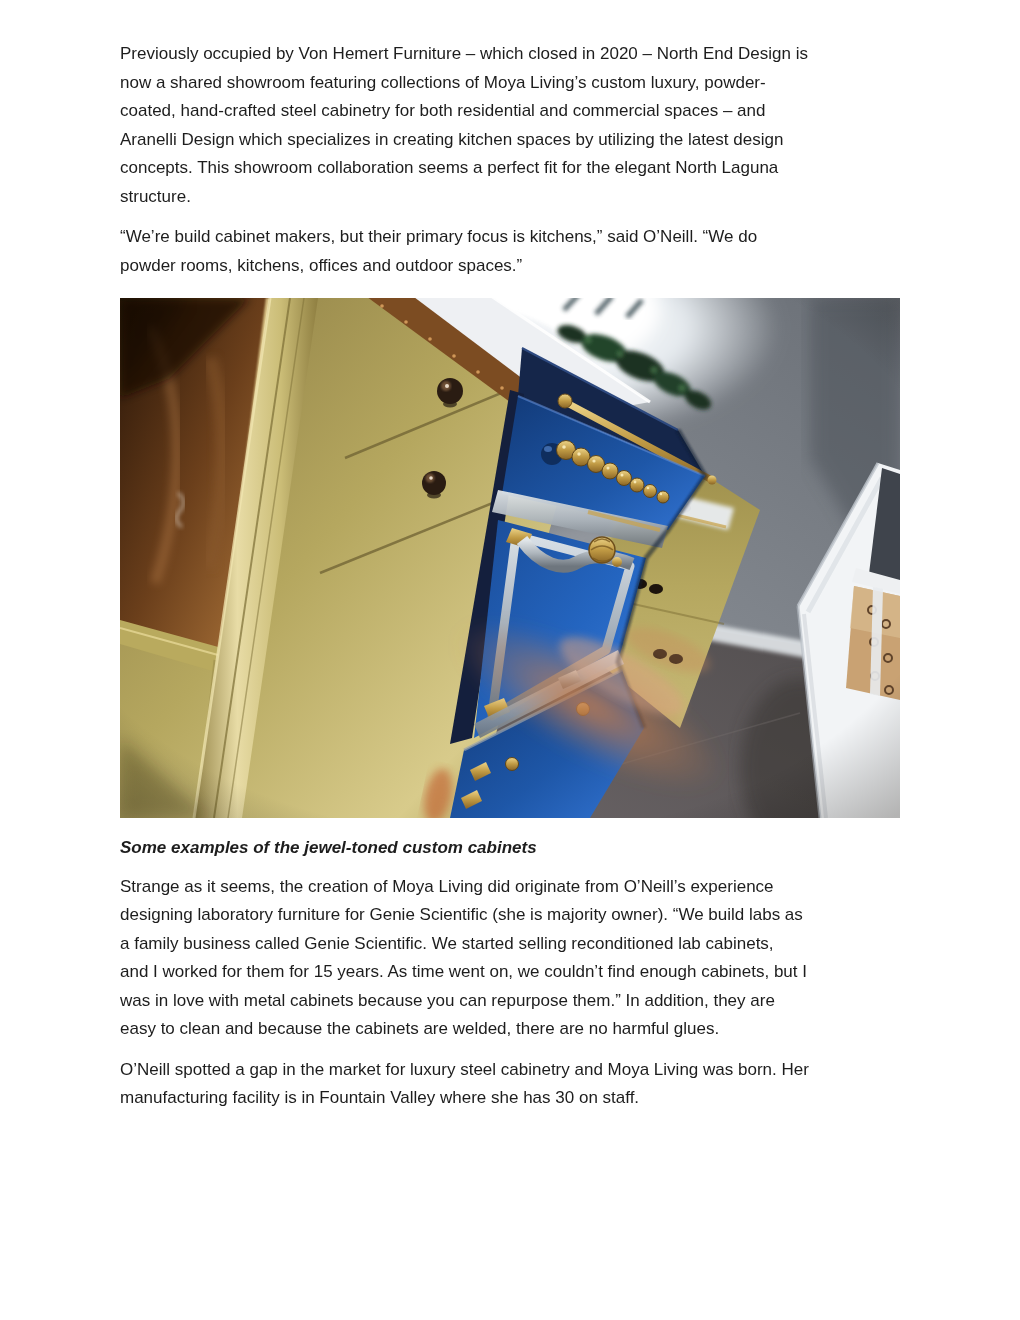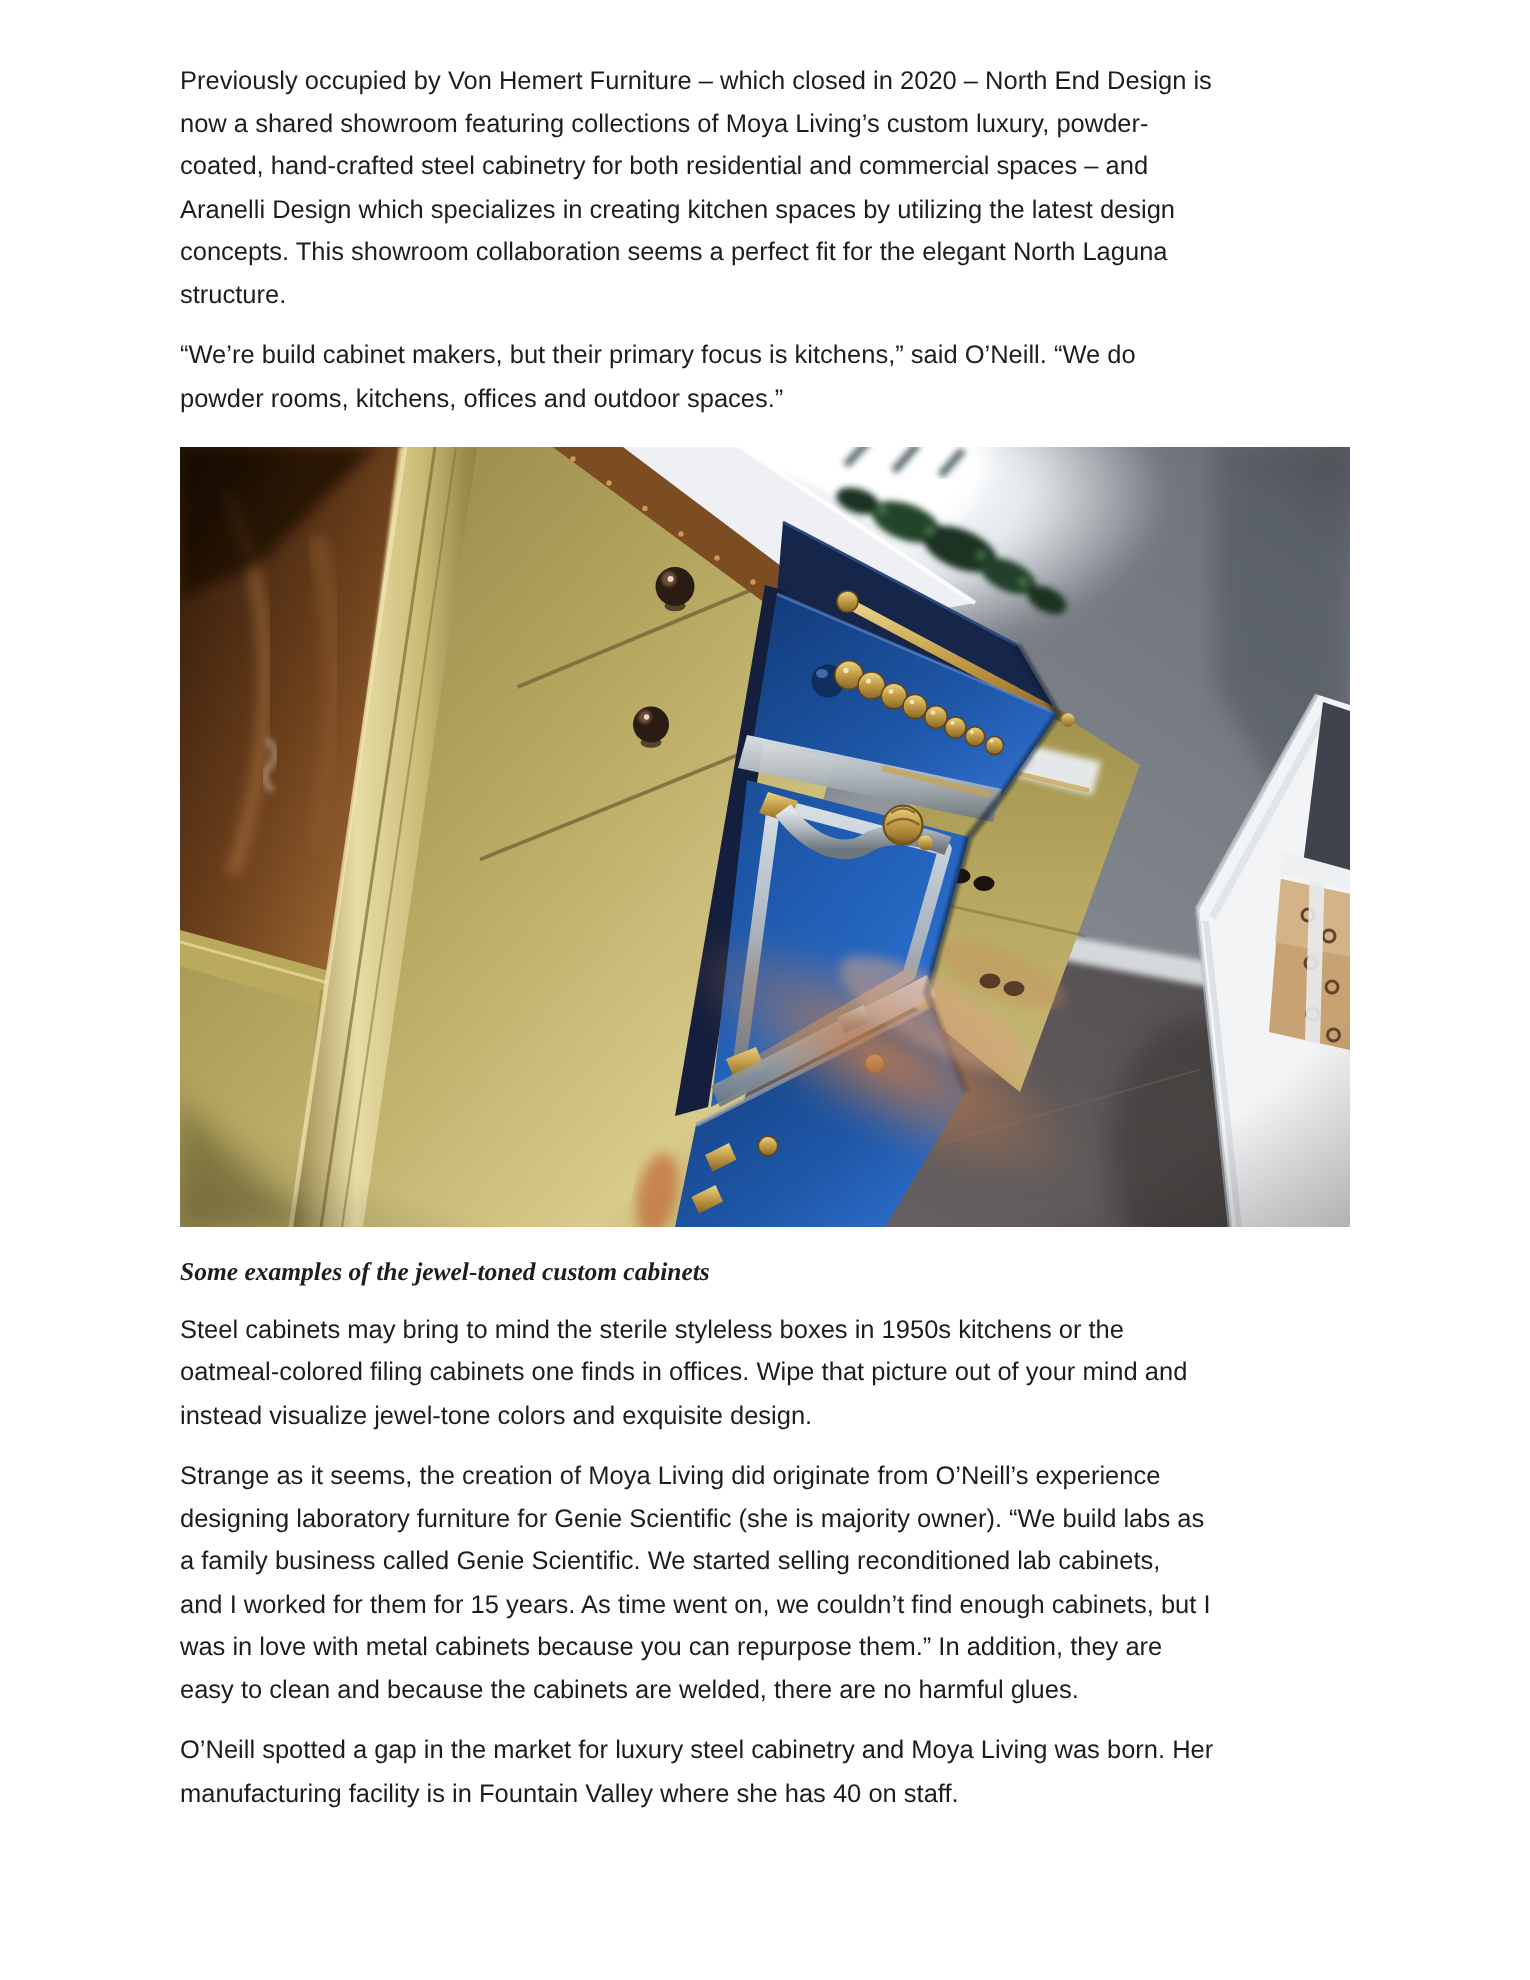--- a/index.html
+++ b/index.html
@@ -31,21 +31,20 @@
     overflow: hidden;
     background: #8a8f96;
   }
   .photo-frame svg { display: block; }
   figcaption.photo-caption {
     margin: 16px 0 0 0;
     font-size: 17px;
     line-height: 28.5px;
     font-weight: bold;
     font-style: italic;
-    font-family: Liberation Serif, serif;
   }
 </style>
 </head>
 <body>
 
 <div class="page">
 
   <p class="body-text">Previously occupied by Von Hemert Furniture – which closed in 2020 – North End Design is
 now a shared showroom featuring collections of Moya Living’s custom luxury, powder-
 coated, hand-crafted steel cabinetry for both residential and commercial spaces – and
@@ -348,25 +347,22 @@
         <g>
           <rect width="780" height="520" fill="url(#vigG)"></rect>
           <polygon points="0,0 70,0 0,90" fill="#000000" opacity="0.18" filter="url(#b8)"></polygon>
           <polygon points="0,440 0,520 90,520" fill="#1a1206" opacity="0.25" filter="url(#b8)"></polygon>
         </g>
       </svg>
     </div>
     <figcaption class="photo-caption">Some examples of the jewel-toned custom cabinets</figcaption>
   </figure>
 
-  <p class="body-text">Steel cabinets may bring to mind the sterile styleless boxes in 1950s kitchens or the
-oatmeal-colored filing cabinets one finds in offices. Wipe that picture out of your mind and
-instead visualize jewel-tone colors and exquisite design.</p>
   <p class="body-text">Strange as it seems, the creation of Moya Living did originate from O’Neill’s experience
 designing laboratory furniture for Genie Scientific (she is majority owner). “We build labs as
 a family business called Genie Scientific. We started selling reconditioned lab cabinets,
 and I worked for them for 15 years. As time went on, we couldn’t find enough cabinets, but I
 was in love with metal cabinets because you can repurpose them.” In addition, they are
 easy to clean and because the cabinets are welded, there are no harmful glues.</p>
   <p class="body-text">O’Neill spotted a gap in the market for luxury steel cabinetry and Moya Living was born. Her
-manufacturing facility is in Fountain Valley where she has 40 on staff.</p>
+manufacturing facility is in Fountain Valley where she has 30 on staff.</p>
 
 </div>
 
 </body></html>

